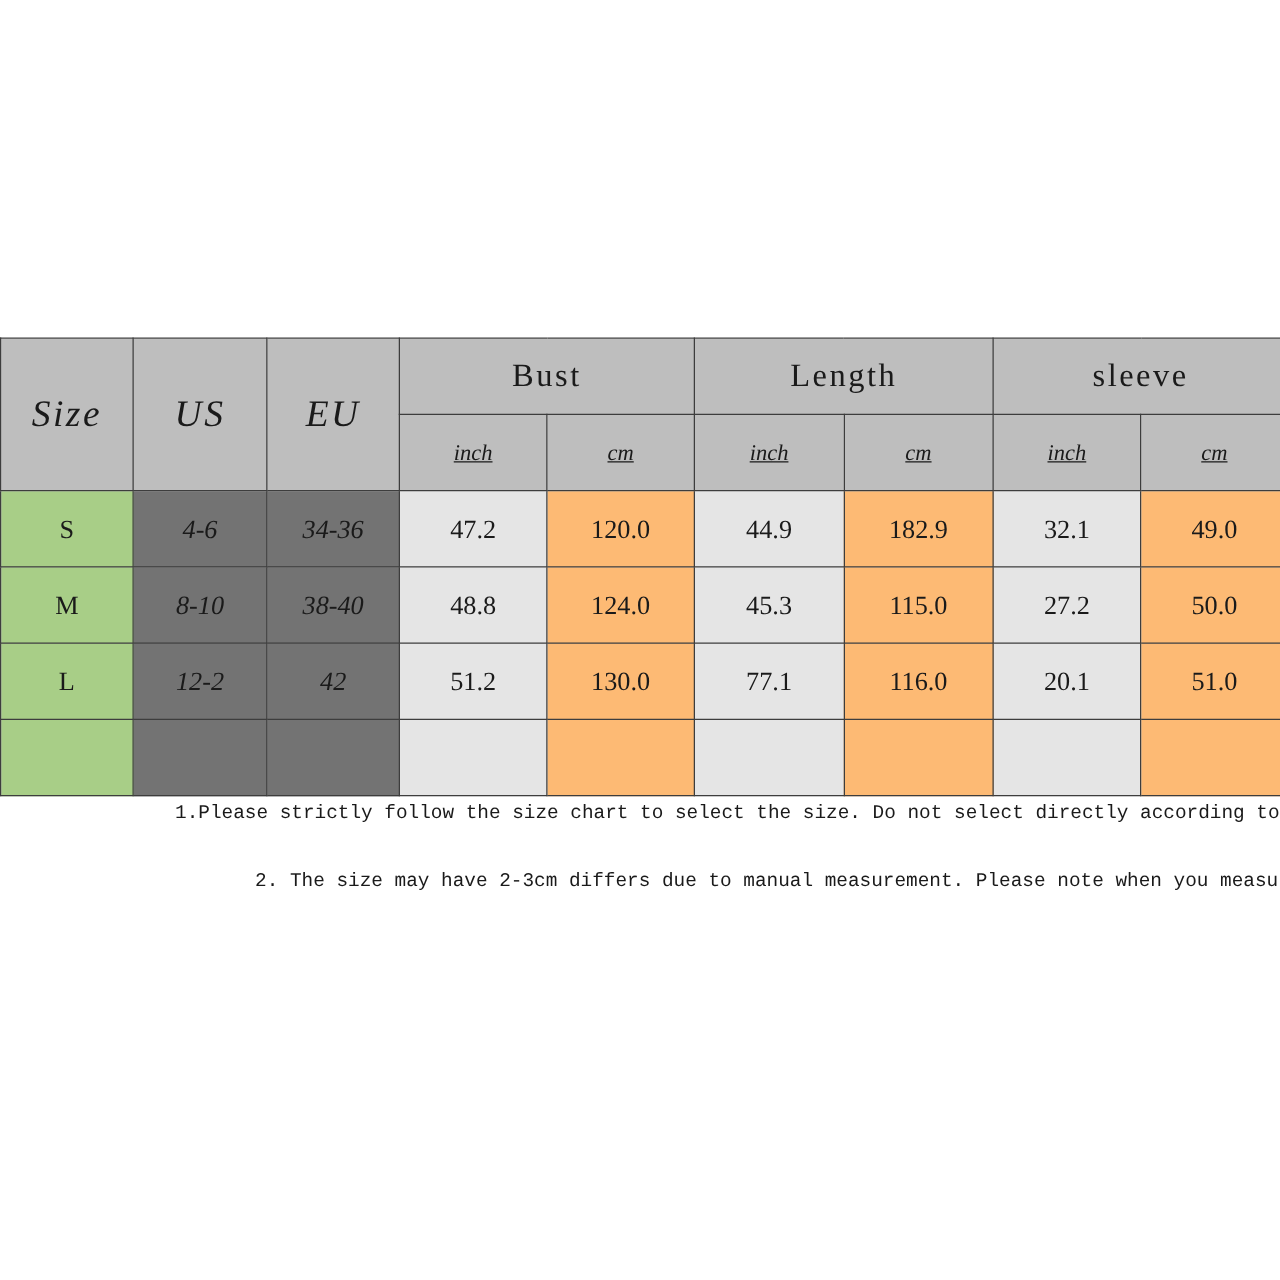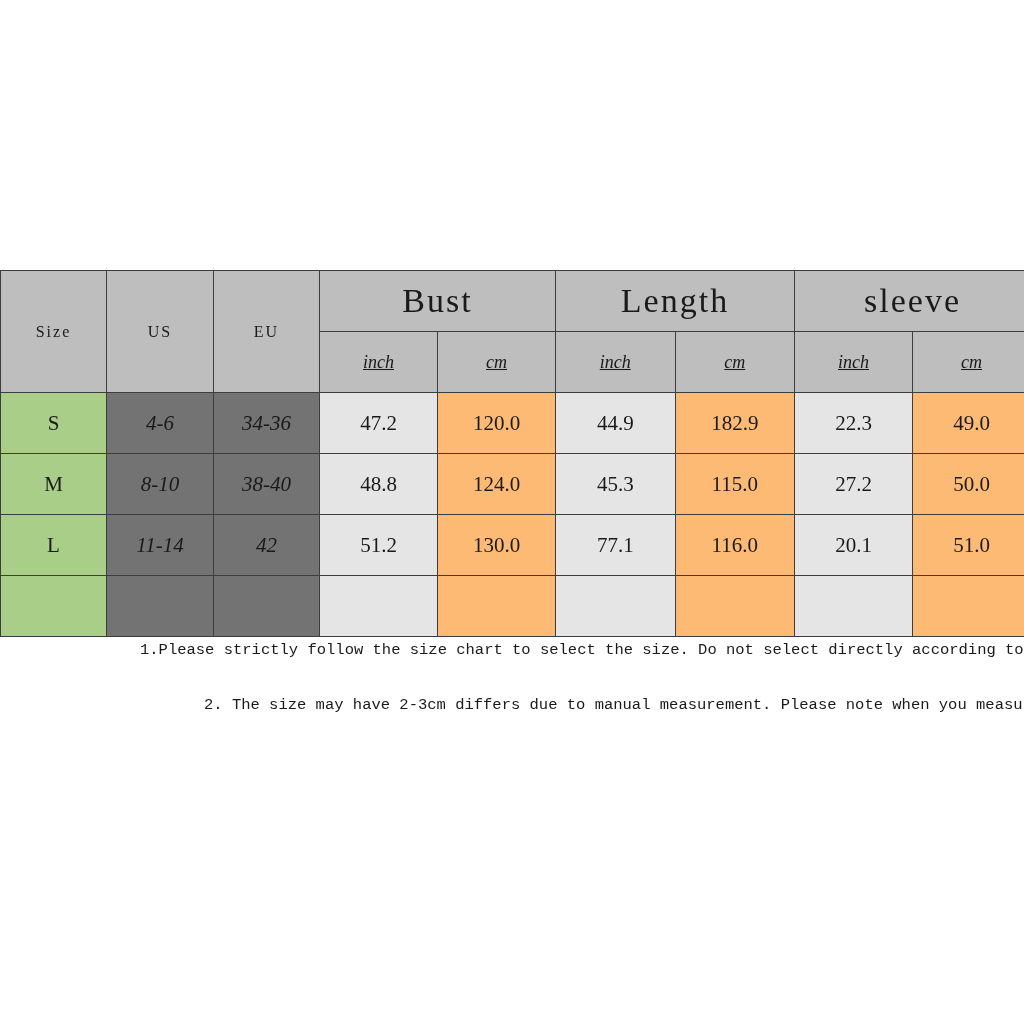--- a/index.html
+++ b/index.html
@@ -37,28 +37,29 @@
     color: #1a1a1a;
     font-weight: normal;
   }
 
   
   .hdr {
     background: #bebebe;
   }
   .hdr-group {
     height: 60px;
-    font-size: 34px;
+    font-size: 26px;
     letter-spacing: 2px;
     font-family: "Liberation Serif", serif;
   }
   .hdr-side {
     height: 120px;
-    font-size: 16px;
+    font-size: 30px;
     letter-spacing: 2px;
+    font-style: italic;
   }
   .hdr-unit {
     height: 60px;
     font-size: 18px;
     font-style: italic;
     font-family: "Liberation Serif", serif;
     text-decoration: underline;
   }
 
   
@@ -131,37 +132,37 @@
     </thead>
     <tbody>
       <tr class="data-row">
         <td class="c-size">S</td>
         <td class="c-intl">4-6</td>
         <td class="c-intl">34-36</td>
         <td class="c-inch">47.2</td>
         <td class="c-cm">120.0</td>
         <td class="c-inch">44.9</td>
         <td class="c-cm">182.9</td>
-        <td class="c-inch">22.3</td>
+        <td class="c-inch">32.1</td>
         <td class="c-cm">49.0</td>
       </tr>
       <tr class="data-row">
         <td class="c-size">M</td>
         <td class="c-intl">8-10</td>
         <td class="c-intl">38-40</td>
         <td class="c-inch">48.8</td>
         <td class="c-cm">124.0</td>
         <td class="c-inch">45.3</td>
         <td class="c-cm">115.0</td>
         <td class="c-inch">27.2</td>
         <td class="c-cm">50.0</td>
       </tr>
       <tr class="data-row">
         <td class="c-size">L</td>
-        <td class="c-intl">11-14</td>
+        <td class="c-intl">12-2</td>
         <td class="c-intl">42</td>
         <td class="c-inch">51.2</td>
         <td class="c-cm">130.0</td>
         <td class="c-inch">77.1</td>
         <td class="c-cm">116.0</td>
         <td class="c-inch">20.1</td>
         <td class="c-cm">51.0</td>
       </tr>
       <tr class="data-row">
         <td class="c-size"></td>

